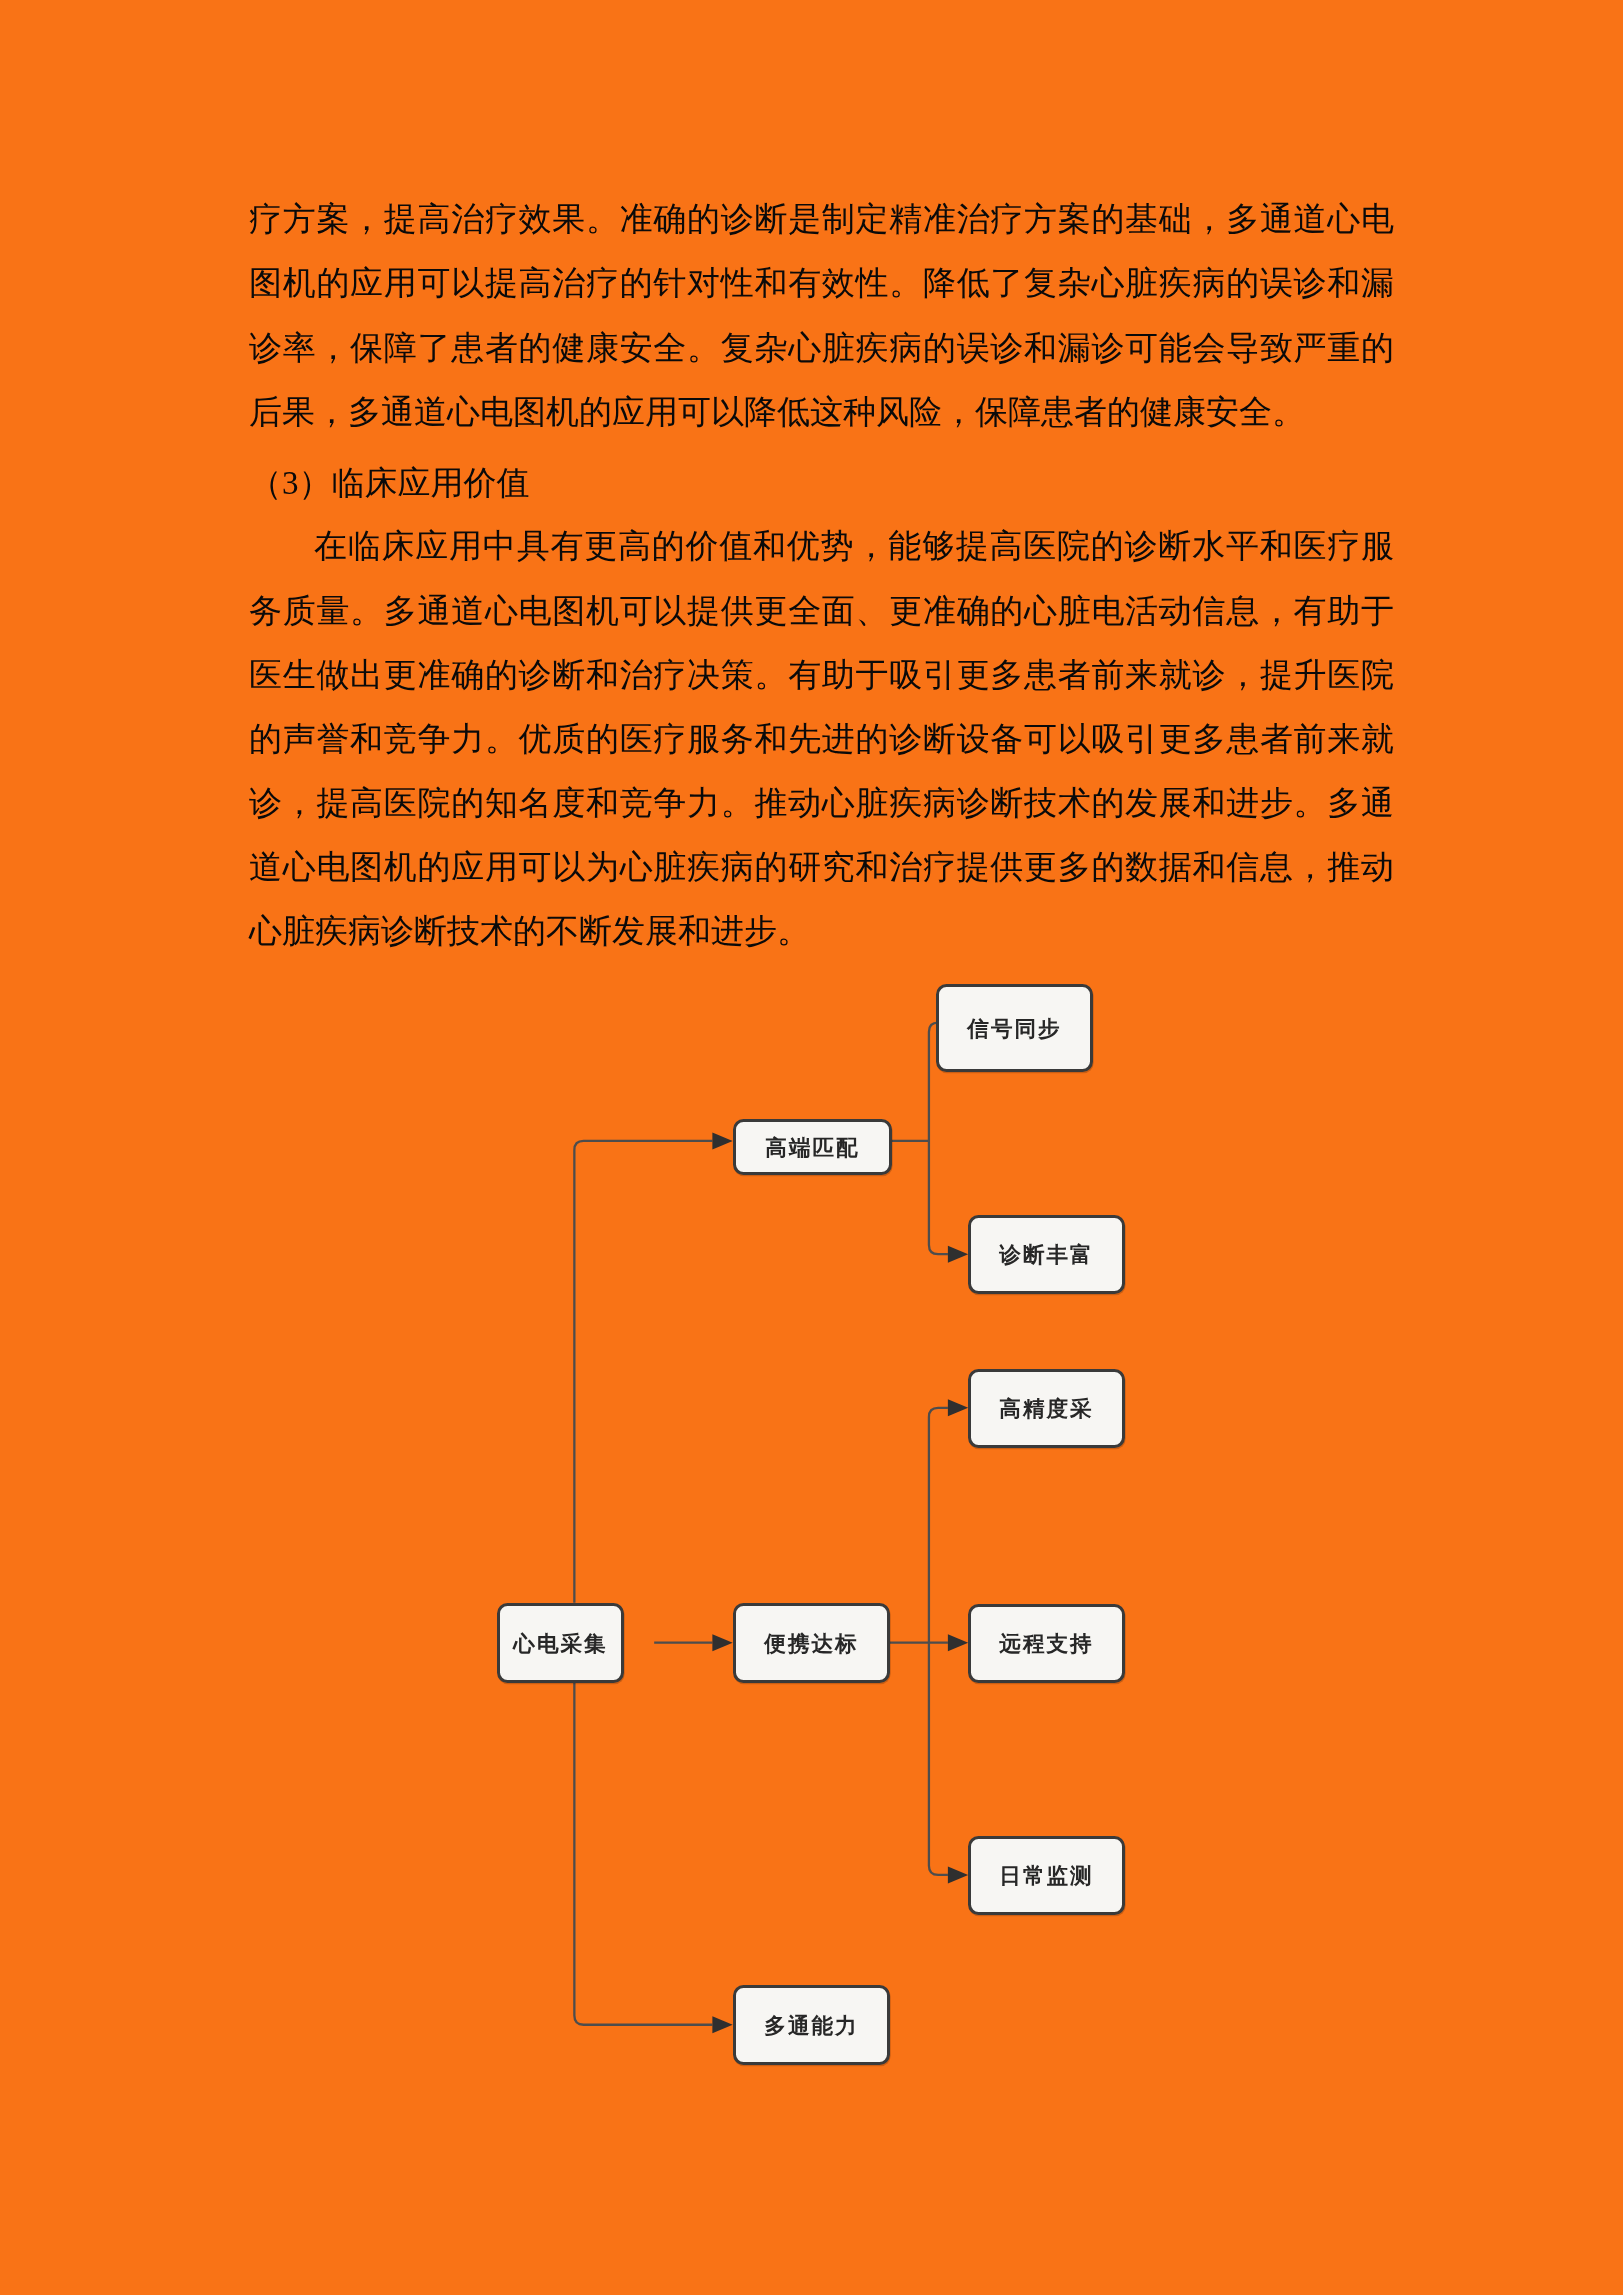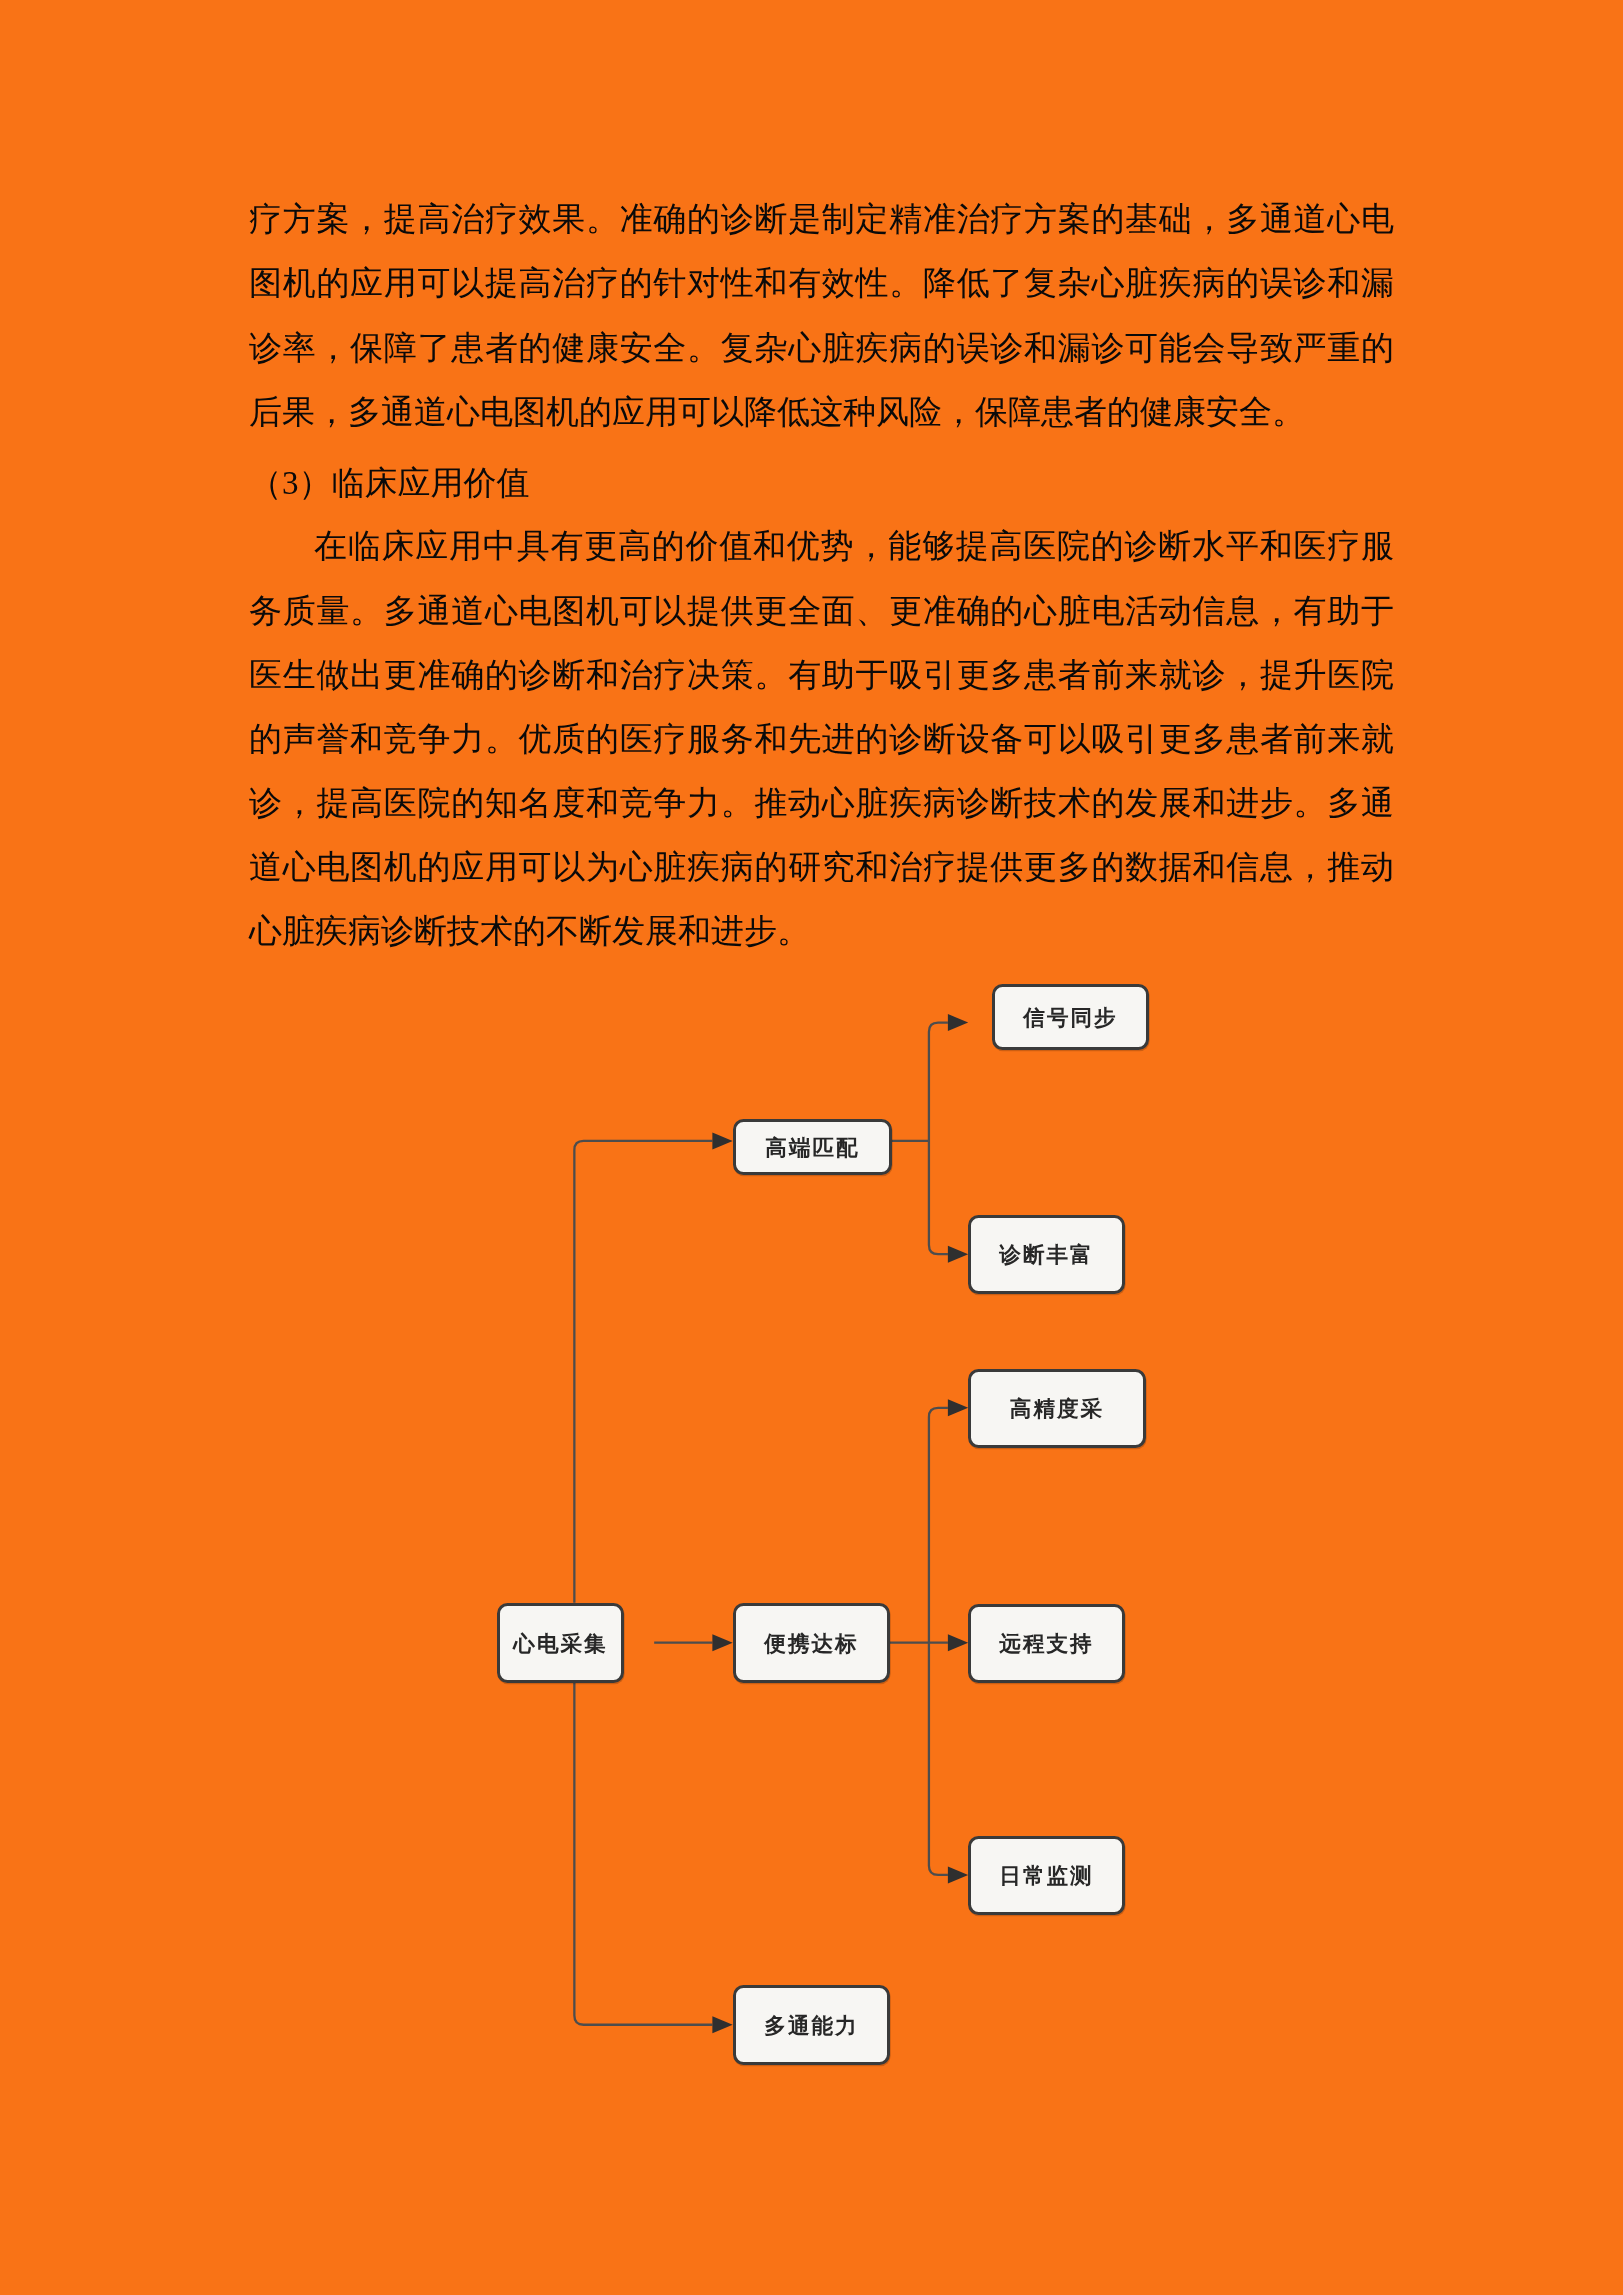--- a/index.html
+++ b/index.html
@@ -56,23 +56,23 @@
     font-weight:700;
     font-size:21.6px;
     letter-spacing:2px;
     color:#272727;
     box-shadow:0.7px 1.3px 0 rgba(0,0,0,0.18);
   }
   .n-root {left:497px;  top:1603px; width:127px; height:80px;}
   .n-b1   {left:733px; top:1101px; width:159px; height:56px;margin-top:18px;}
   .n-b2   {left:733px; top:1603px; width:157px; height:80px;}
   .n-b3   {left:733px; top:1985px; width:157px; height:80px;}
-  .n-l1   {left:992px; top:984px; width:157px; height:66px;}
+  .n-l1   {left:936px; top:984px; width:157px; height:88px;}
   .n-l2   {left:968px; top:1215px; width:157px; height:79px;}
-  .n-l3   {left:968px; top:1369px; width:178px; height:79px;}
+  .n-l3   {left:968px; top:1369px; width:157px; height:79px;}
   .n-l4   {left:968px; top:1604px; width:157px; height:79px;}
   .n-l5   {left:968px; top:1836px; width:157px; height:79px;}
   .edge{stroke:#4d4d4d;stroke-width:3.5;fill:none;}
   .ahead{fill:#2f2f2f;stroke:none;}
 </style>
 </head>
 <body>
 
 <div class="page">
 

